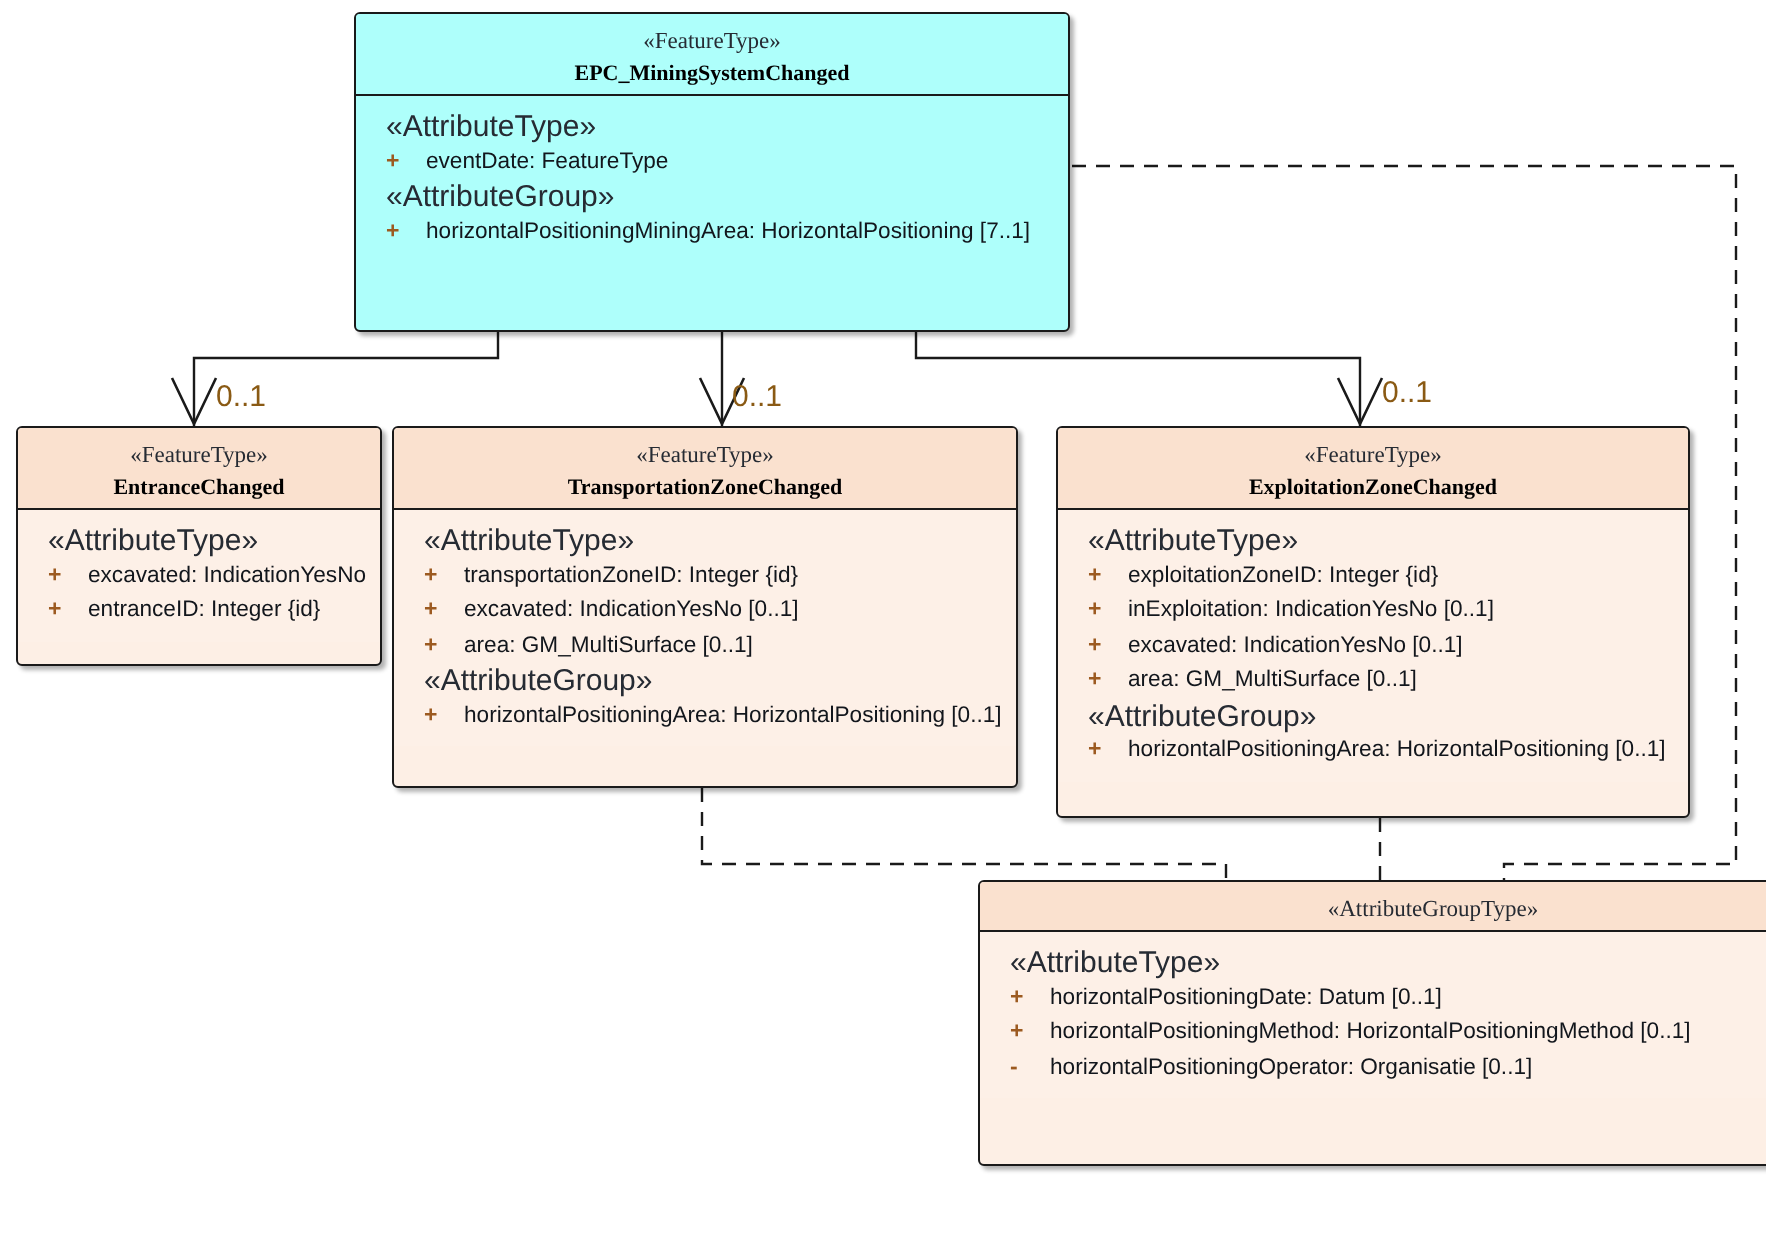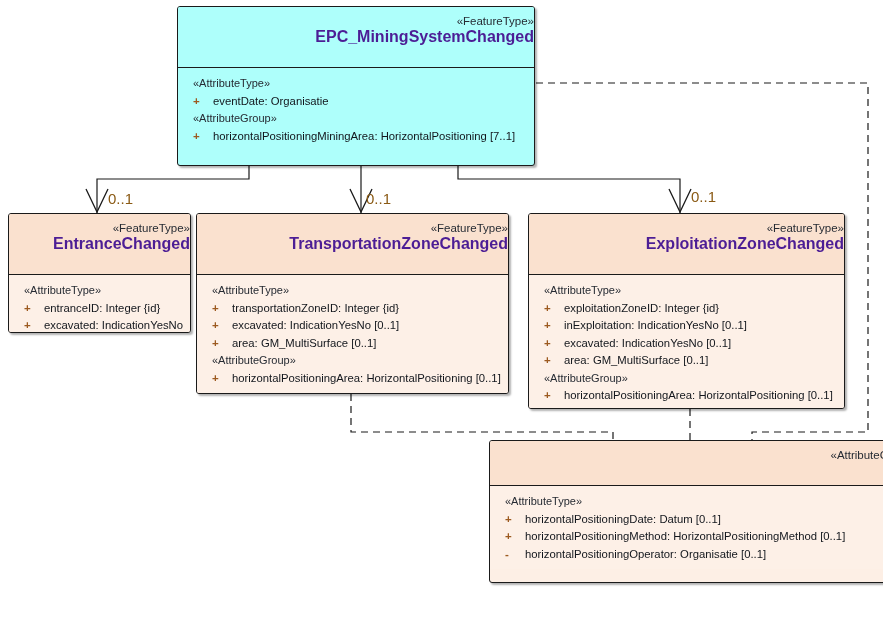--- a/index.html
+++ b/index.html
@@ -17,43 +17,44 @@
     box-sizing:border-box;
     border:1.4px solid #1a1a1a;
     border-radius:3px;
     box-shadow:2px 2px 2px rgba(0,0,0,.30);
     overflow:hidden;
     background:#fdefe5;
   }
   .uml .hdr{
     box-sizing:border-box;
     border-bottom:1.4px solid #1a1a1a;
-    text-align:right;
+    text-align:center;
     padding-top:7px;
-    padding-bottom:22px;
+    padding-bottom:2px;
+    font-family:Liberation Serif, serif;
   }
   .uml .stereo{
     font-size:11.5px;
     color:#262b33;
     line-height:15px;
     white-space:nowrap;
   }
   .uml .cname{
-    font-size:16px;
+    font-size:11px;
     font-weight:bold;
-    color:#4c1d95;
+    color:#000000;
     line-height:16px;
     white-space:nowrap;
   }
   .uml .body{
     padding:7px 0 6px 0;
     box-sizing:border-box;
   }
   .grp{
-    font-size:11px;
+    font-size:15px;
     color:#262b33;
     line-height:17.5px;
     padding-left:15px;
     white-space:nowrap;
   }
   .attr{
     font-size:11.3px;
     color:#12161c;
     line-height:17.5px;
     white-space:nowrap;
@@ -129,42 +130,42 @@
   <div class="mult" style="left:691px;top:191px;">0..1</div>
 
   <div class="uml cyan" style="left:177px;top:6px;width:358px;height:160px;">
     <div class="hdr">
       <div class="stereo">«FeatureType»</div>
       <div class="cname">EPC_MiningSystemChanged</div>
     </div>
     <div class="body">
       <div class="grp">«AttributeType»</div>
       <div class="attr">
-        <span class="vis">+</span><span>eventDate: Organisatie</span>
+        <span class="vis">+</span><span>eventDate: FeatureType</span>
       </div>
       <div class="grp">«AttributeGroup»</div>
       <div class="attr">
         <span class="vis">+</span><span>horizontalPositioningMiningArea: HorizontalPositioning [7..1]</span>
       </div>
     </div>
   </div>
 
   <div class="uml peach" style="left:8px;top:213px;width:183px;height:120px;">
     <div class="hdr">
       <div class="stereo">«FeatureType»</div>
       <div class="cname">EntranceChanged</div>
     </div>
     <div class="body">
       <div class="grp">«AttributeType»</div>
       <div class="attr">
+        <span class="vis">+</span><span>excavated: IndicationYesNo</span>
+      </div>
+      <div class="attr">
         <span class="vis">+</span><span>entranceID: Integer {id}</span>
       </div>
-      <div class="attr">
-        <span class="vis">+</span><span>excavated: IndicationYesNo</span>
-      </div>
     </div>
   </div>
 
   <div class="uml peach" style="left:196px;top:213px;width:313px;height:181px;">
     <div class="hdr">
       <div class="stereo">«FeatureType»</div>
       <div class="cname">TransportationZoneChanged</div>
     </div>
     <div class="body">
       <div class="grp">«AttributeType»</div>

